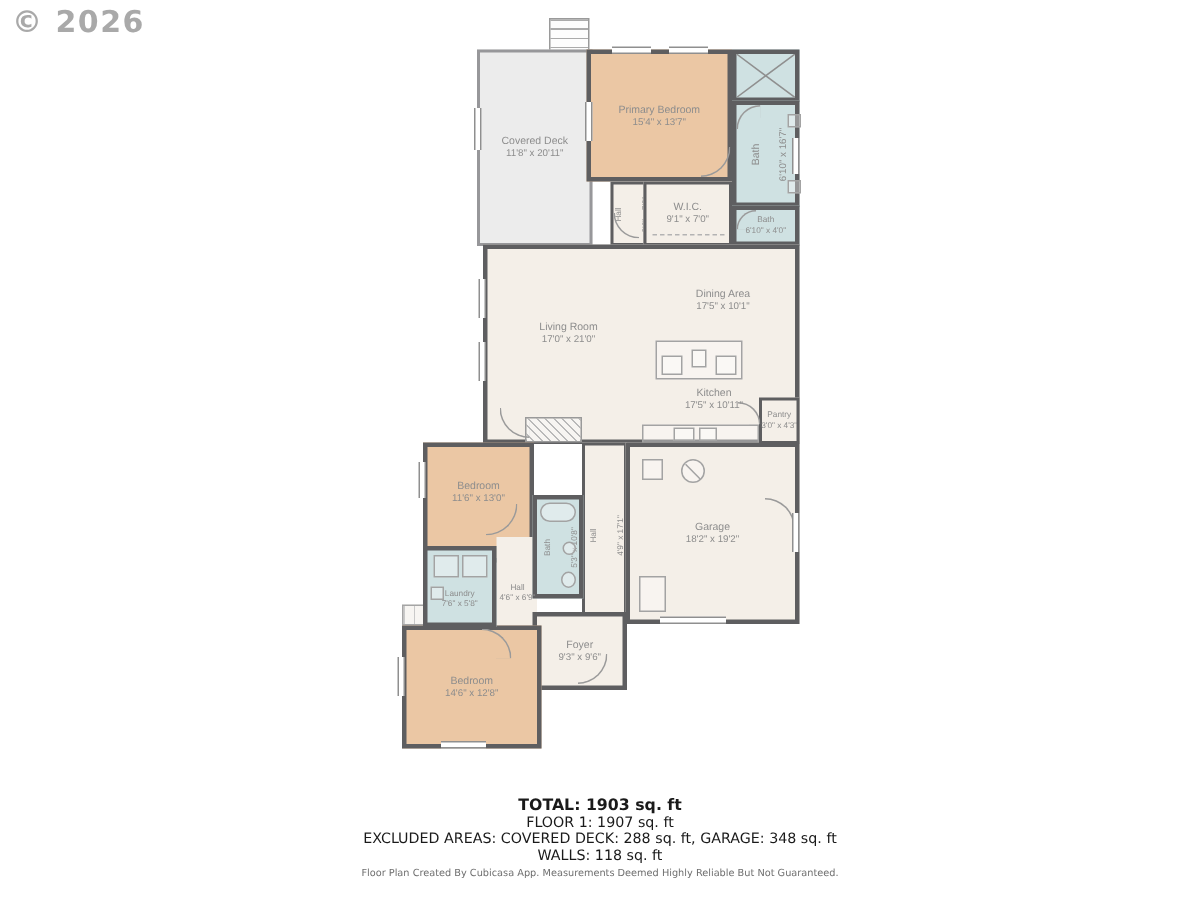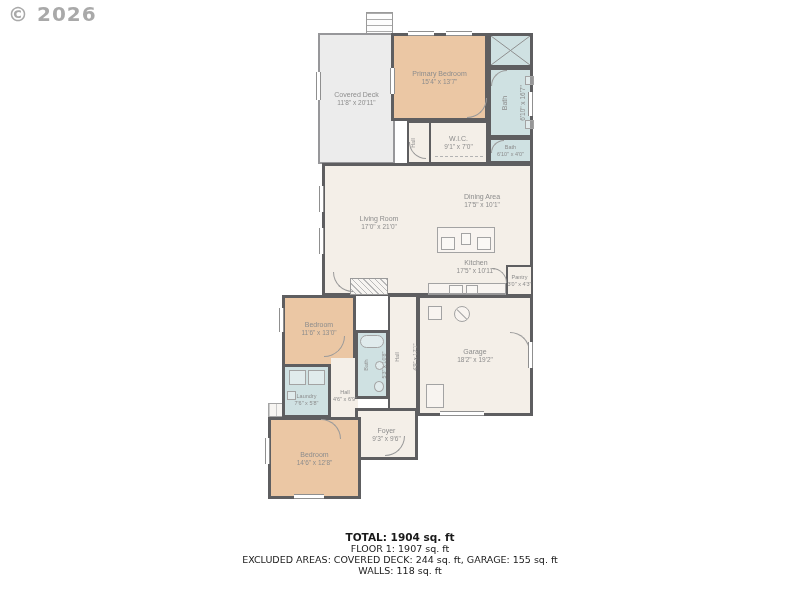--- a/index.html
+++ b/index.html
@@ -233,19 +233,20 @@
   <div class="arc bl" style="left:409px; top:142px; width:17px; height:17px;"></div>
   <div class="arc tl" style="left:491px; top:140px; width:13px; height:13px;"></div>
   <div class="arc tr" style="left:492px; top:268px; width:15px; height:15px;"></div>
   <div class="arc tr" style="left:510px; top:332px; width:20px; height:20px;"></div>
   <div class="arc br" style="left:385px; top:436px; width:20px; height:20px;"></div>
   <div class="arc tr" style="left:321px; top:419px; width:20px; height:20px;"></div>
   <div class="arc br" style="left:324px; top:336px; width:21px; height:21px;"></div>
   <div class="arc bl" style="left:333px; top:272px; width:20px; height:20px;"></div>
 
   <div class="summary">
-    <div class="line1">TOTAL: 1904 sq. ft</div>
+    <div class="line1">TOTAL: 1903 sq. ft</div>
     <div class="line">FLOOR 1: 1907 sq. ft</div>
-    <div class="line">EXCLUDED AREAS: COVERED DECK: 244 sq. ft, GARAGE: 155 sq. ft</div>
+    <div class="line">EXCLUDED AREAS: COVERED DECK: 288 sq. ft, GARAGE: 348 sq. ft</div>
     <div class="line">WALLS: 118 sq. ft</div>
   </div>
+  <div class="footnote">Floor Plan Created By Cubicasa App. Measurements Deemed Highly Reliable But Not Guaranteed.</div>
 
 </div>
 
 </body></html>

